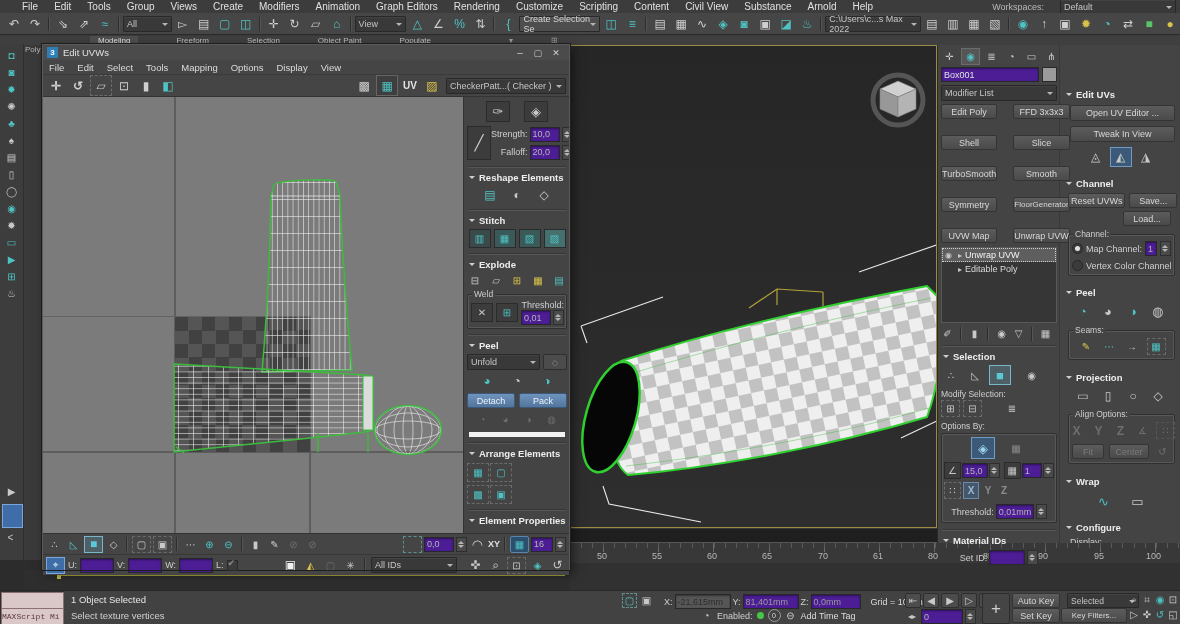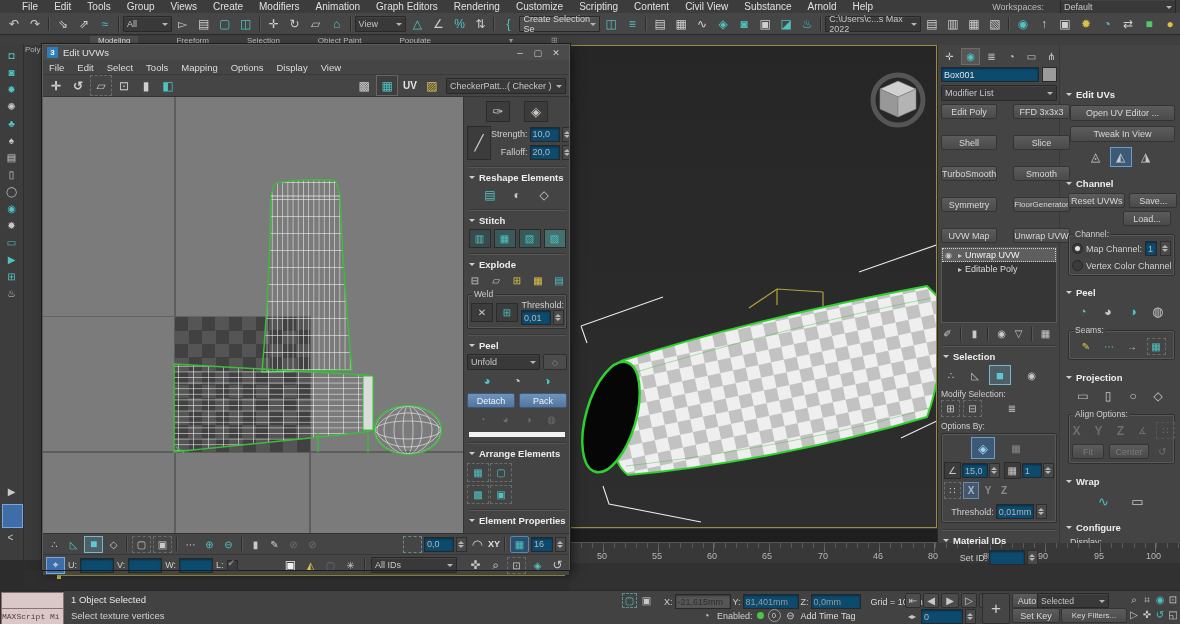--- a/index.html
+++ b/index.html
@@ -8,21 +8,21 @@
   .row{display:flex;align-items:center;}
   .ib{width:17px;height:15px;display:flex;align-items:center;justify-content:center;font-size:10px;color:#c9c9c9;flex:none;}
   .ib.t{color:#4fc3c3;}
   .ib.dim{color:#6e6e6e;}
   .ib.act{background:#2c4f6e;border:1px solid #5a86ad;border-radius:2px;}
   .tib{width:20px;height:19px;display:flex;align-items:center;justify-content:center;font-size:12px;color:#cfcfcf;flex:none;}
   .tib.t{color:#4fc3c3;}
   .sep{width:1px;height:14px;background:#2d2d2d;border-right:1px solid #555;margin:0 2px;flex:none;}
   .dd{background:#393939;border:1px solid #282828;box-shadow:inset 0 1px 0 rgba(255,255,255,.05);color:#c6c6c6;font-size:9px;display:flex;align-items:center;padding:0 3px;height:14px;border-radius:1px;}
   .car{margin-left:auto;width:0;height:0;border:3px solid transparent;border-top-color:#b5b5b5;position:relative;top:2px;flex:none;}
-  .fld{background:#0c4a6e;border:1px solid #282828;box-shadow:inset 0 1px 2px rgba(0,0,0,.4);color:#b5b5b5;font-size:9px;height:13px;display:flex;align-items:center;padding:0 2px;}
+  .fld{background:#4c1d95;border:1px solid #282828;box-shadow:inset 0 1px 2px rgba(0,0,0,.4);color:#b5b5b5;font-size:9px;height:13px;display:flex;align-items:center;padding:0 2px;}
   .spin{width:9px;height:13px;background:#4a4a4a;border:1px solid #2e2e2e;position:relative;flex:none;}
   .spin::before,.spin::after{content:"";position:absolute;left:1px;border:3px solid transparent;}
   .spin::before{top:0px;border-bottom-color:#b5b5b5;}
   .spin::after{bottom:0px;border-top-color:#b5b5b5;}
   .btn{background:linear-gradient(#5c5c5c,#4a4a4a);border:1px solid #343434;border-radius:2px;color:#d8d8d8;font-size:9px;display:flex;align-items:center;justify-content:center;height:13px;white-space:nowrap;}
   .btn.blue{background:linear-gradient(#6e93bd,#53769d);color:#eef3fa;border-color:#3c587a;}
   .btn.dim{color:#7a7a7a;}
   .rhead{display:flex;align-items:center;font-size:9.5px;font-weight:bold;color:#ededed;height:13px;}
   .rhead::before{content:"";width:0;height:0;border:3.5px solid transparent;border-top-color:#cfcfcf;margin:3px 4px 0 2px;}
   .gbox{position:relative;border:1px solid #303030;box-shadow:0 0 0 1px #585858 inset;border-radius:2px;}
@@ -210,21 +210,21 @@
   </div>
 
   <div class="abs" style="left:570px;top:542px;width:610px;height:21px;background:#383838;border-top:1px solid #575757;box-sizing:border-box;
       background-image:repeating-linear-gradient(90deg,#5a5a5a 0 1px,transparent 1px 11.05px),repeating-linear-gradient(90deg,#6a6a6a 0 1px,transparent 1px 55.25px);
       background-size:100% 5px,100% 9px;background-repeat:no-repeat;background-position:0 0,33px 0;">
     <span class="abs" style="left:27px;top:8px;font-size:9px;color:#b9b9b9;">50</span>
     <span class="abs" style="left:82px;top:8px;font-size:9px;color:#b9b9b9;">55</span>
     <span class="abs" style="left:137px;top:8px;font-size:9px;color:#b9b9b9;">60</span>
     <span class="abs" style="left:192px;top:8px;font-size:9px;color:#b9b9b9;">65</span>
     <span class="abs" style="left:248px;top:8px;font-size:9px;color:#b9b9b9;">70</span>
-    <span class="abs" style="left:303px;top:8px;font-size:9px;color:#b9b9b9;">46</span>
+    <span class="abs" style="left:303px;top:8px;font-size:9px;color:#b9b9b9;">61</span>
     <span class="abs" style="left:358px;top:8px;font-size:9px;color:#b9b9b9;">80</span>
     <span class="abs" style="left:413px;top:8px;font-size:9px;color:#b9b9b9;">85</span>
     <span class="abs" style="left:468px;top:8px;font-size:9px;color:#b9b9b9;">90</span>
     <span class="abs" style="left:524px;top:8px;font-size:9px;color:#b9b9b9;">95</span>
     <span class="abs" style="left:576px;top:8px;font-size:9px;color:#b9b9b9;">100</span>
   </div>
   <div class="abs" style="left:570px;top:563px;width:610px;height:27px;background:#313131;"></div>
   <div class="abs" style="left:24px;top:570px;width:546px;height:20px;background:#2e2e2e;">
     <div class="abs" style="left:36px;top:4px;width:505px;height:2px;background:#a8a23a;"></div>
     <div class="abs" style="left:33px;top:1px;width:4px;height:8px;background:#c2bb46;"></div>
@@ -448,21 +448,21 @@
       <span class="ib" style="width:14px;height:13px;background:#4c4c4c;border:1px solid #2e2e2e;border-radius:2px;">⇥</span>
     </div>
     <div class="abs row" style="left:905px;top:18px;gap:2px;">
       <span class="ib" style="width:14px;font-size:8px;">◂▸</span>
       <div class="fld" style="width:36px;">0</div>
       <span class="spin"></span>
       <span class="ib" style="width:12px;color:#d9c24a;">◦</span>
     </div>
     <div class="abs" style="left:982px;top:2px;width:26px;height:29px;background:#454545;border:1px solid #2d2d2d;border-radius:2px;display:flex;align-items:center;justify-content:center;font-size:17px;color:#cfcfcf;">+</div>
     <div class="btn abs" style="left:1012px;top:2px;width:46px;">Auto Key</div>
-    <div class="dd abs" style="left:1037px;top:2px;width:64px;height:13px;">
+    <div class="dd abs" style="left:1067px;top:2px;width:64px;height:13px;">
       <span style="font-size:8.5px;">Selected</span>
         <span class="car"></span>
     </div>
     <div class="btn abs" style="left:1012px;top:17px;width:46px;">Set Key</div>
     <div class="btn abs" style="left:1061px;top:17px;width:64px;font-size:8px;">Key Filters...</div>
     <div class="abs row" style="left:1128px;top:2px;gap:1px;">
       <span class="ib" style="width:12px;height:13px;">⌕</span>
       <span class="ib" style="width:12px;height:13px;">⌗</span>
       <span class="ib t" style="width:12px;height:13px;">◉</span>
       <span class="ib" style="width:12px;height:13px;">⊡</span>

